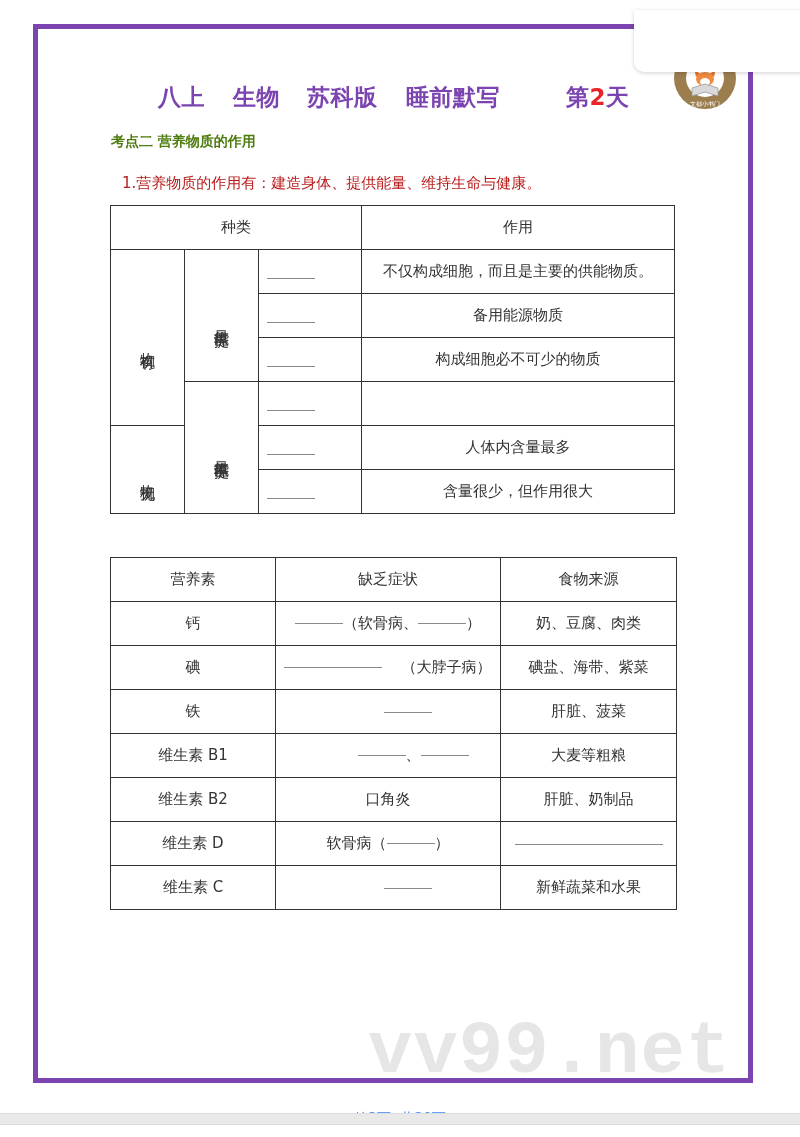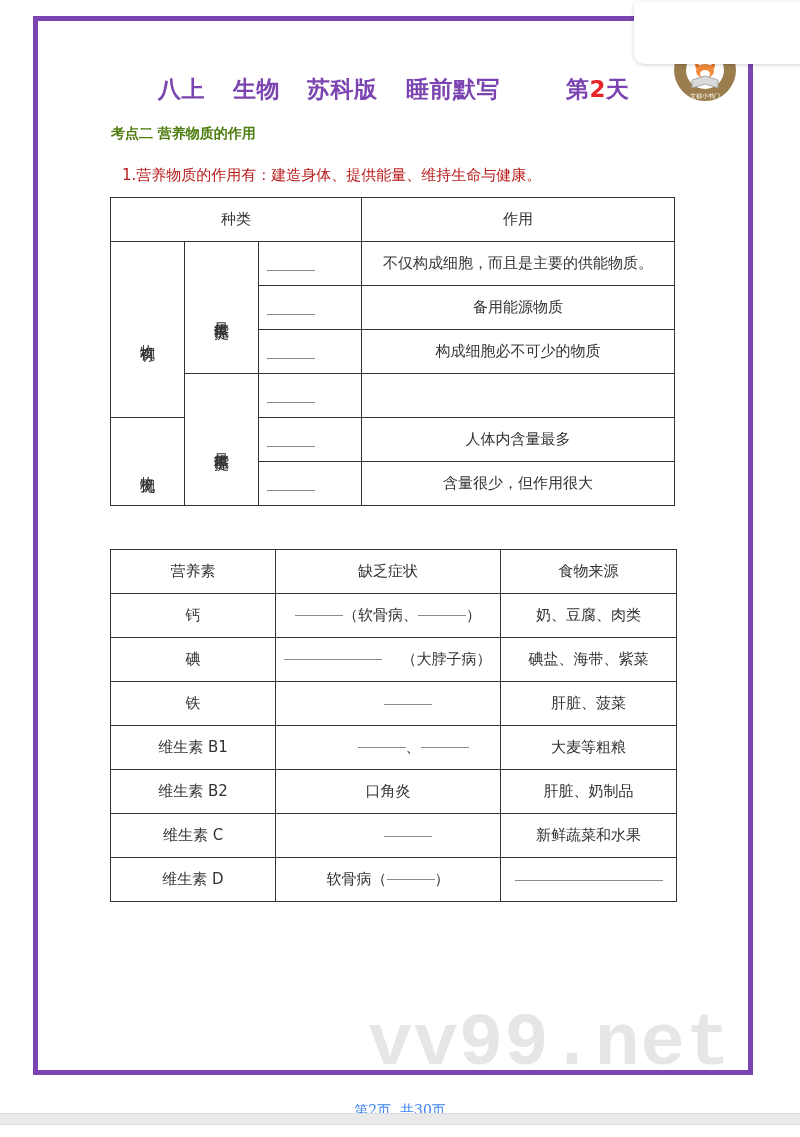--- a/index.html
+++ b/index.html
@@ -1,19 +1,19 @@
 <!DOCTYPE html>
 <html><head>
 <meta charset="utf-8">
 <style>
   * { box-sizing: border-box; margin: 0; padding: 0; }
   html, body { width: 800px; height: 1137px; overflow: hidden; background: #ffffff; }
   body { position: relative; font-family: "DejaVu Sans", "Liberation Sans", sans-serif; color: #222; }
 
-  .page { position: absolute; left: 0; top: 8px; width: 800px; height: 1113px; background: #ffffff; }
+  .page { position: absolute; left: 0; top: 16px; width: 800px; height: 1113px; background: #ffffff; }
 
   .frame {
     position: absolute; left: 33px; top: 8px; width: 720px; height: 1059px;
     border: 5px solid #7b44b0; background: #fff;
   }
 
   .float-card {
     position: absolute; left: 634px; top: -6px; width: 172px; height: 62px;
     background: #fff; border-radius: 0 0 0 10px;
     box-shadow: 0 1px 4px rgba(0,0,0,0.18);
@@ -186,29 +186,29 @@
       <td>维生素 B1</td>
       <td><span style="display:inline-block;width:50px"></span><span class="blank w48"></span><span>、</span><span class="blank w48"></span></td>
       <td>大麦等粗粮</td>
     </tr>
     <tr>
       <td>维生素 B2</td>
       <td>口角炎</td>
       <td>肝脏、奶制品</td>
     </tr>
     <tr>
+      <td>维生素 D</td>
+      <td><span>软骨病（</span><span class="blank w48"></span><span>）</span></td>
+      <td><span class="blank w148"></span></td>
+    </tr>
+    <tr>
       <td>维生素 C</td>
       <td><span class="blank w48" style="margin-left:40px"></span></td>
       <td>新鲜蔬菜和水果</td>
     </tr>
-    <tr>
-      <td>维生素 D</td>
-      <td><span>软骨病（</span><span class="blank w48"></span><span>）</span></td>
-      <td><span class="blank w148"></span></td>
-    </tr>
   </tbody>
     </table>
 
   <div class="watermark">vv99.net</div>
 
   <div class="page-footer">第2页, 共30页</div>
 </div>
 
 <div class="gap-band"></div>
 <div class="next-page"></div>

